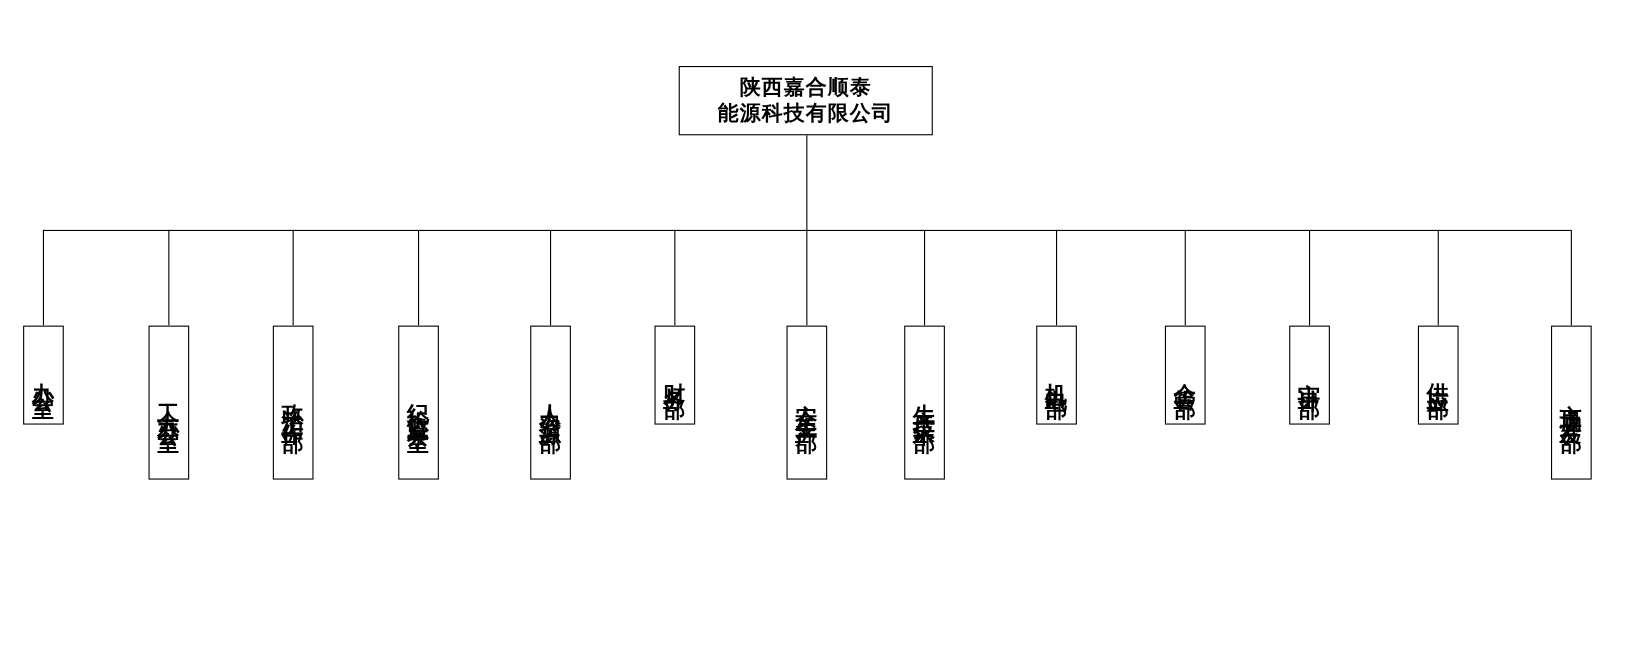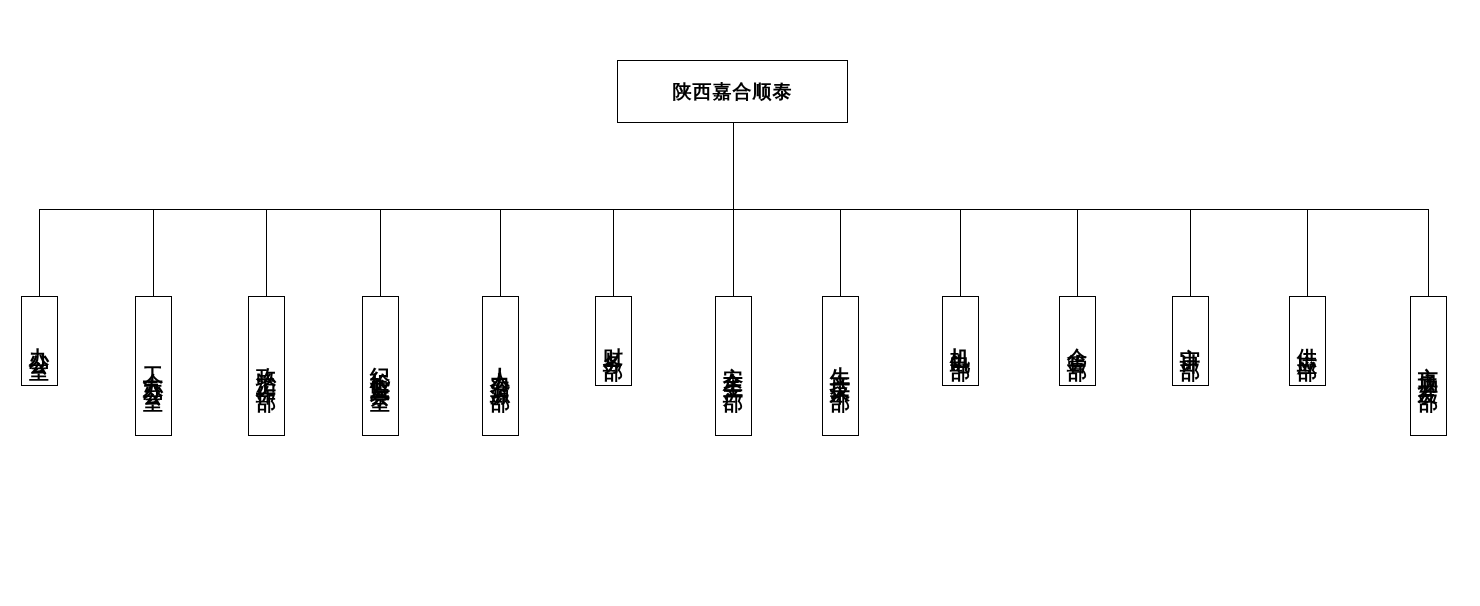--- a/index.html
+++ b/index.html
@@ -73,20 +73,21 @@
     white-space: nowrap;
   }
 </style>
 </head>
 <body>
 
 <div id="chart-canvas">
 
   <div class="root-node" id="root-node" style="left: 617px; top: 60px; width: 231px; height: 63px;">
     <span class="root-line">陕西嘉合顺泰</span>
+    <span class="root-line">能源科技有限公司</span>
   </div>
 
   <div id="connector-layer">
       <div class="conn-v" style="left: 733px; top: 123px; height: 173px;"></div>
       <div class="conn-h" style="left: 39px; top: 209px; width: 1389px;"></div>
       <div class="conn-v" style="left: 39px; top: 209px; height: 87px;"></div>
       <div class="conn-v" style="left: 153px; top: 209px; height: 87px;"></div>
       <div class="conn-v" style="left: 266px; top: 209px; height: 87px;"></div>
       <div class="conn-v" style="left: 380px; top: 209px; height: 87px;"></div>
       <div class="conn-v" style="left: 500px; top: 209px; height: 87px;"></div>

